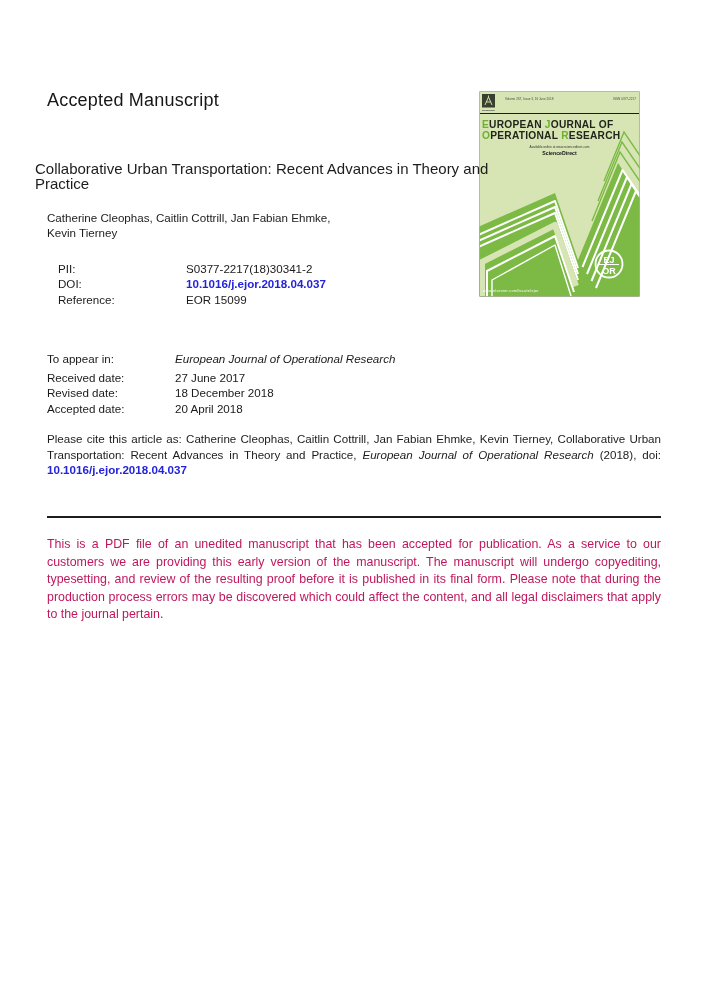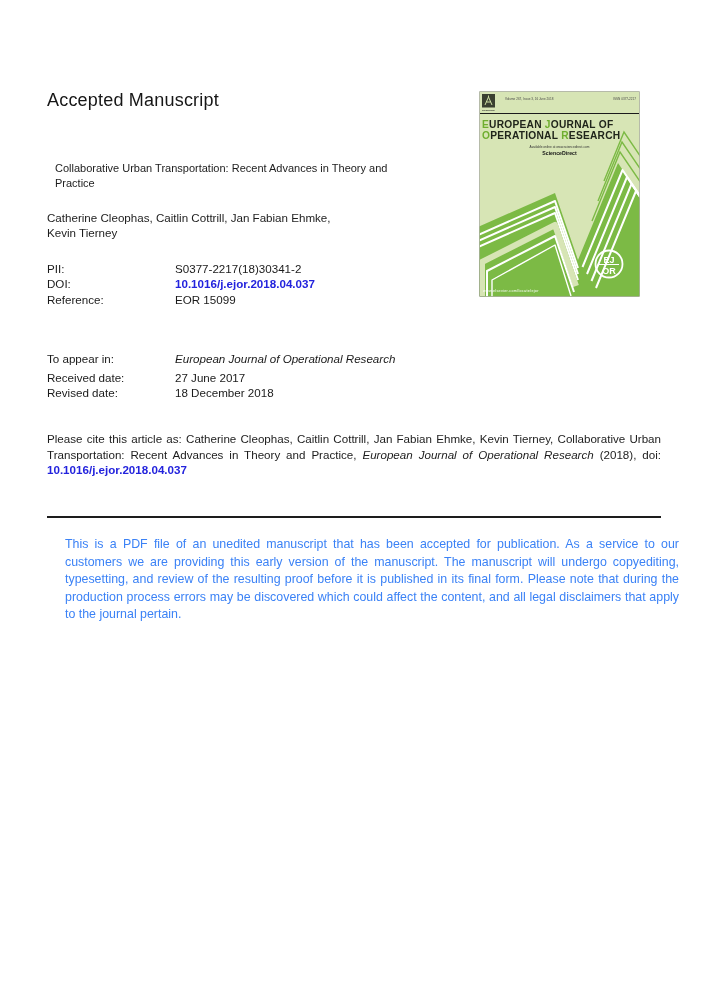--- a/index.html
+++ b/index.html
@@ -1,31 +1,31 @@
 <!DOCTYPE html>
 <html><head>
 <meta charset="utf-8">
 <style>
   html,body{margin:0;padding:0;background:#ffffff;}
   .page{
     position:relative;width:707px;height:1000px;background:#ffffff;
     font-family:"Liberation Sans","DejaVu Sans",sans-serif;color:#1a1a1a;overflow:hidden;
   }
   .am-title{position:absolute;left:47px;top:90px;font-size:18px;letter-spacing:.2px;color:#161616;}
-  .article-title{position:absolute;left:55px;top:161px;font-size:11px;line-height:15px;color:#1c1c1c;}
+  .article-title{position:absolute;left:35px;top:161px;font-size:15px;line-height:15px;color:#1c1c1c;}
   .authors{position:absolute;left:47px;top:210px;font-size:11.6px;line-height:15.3px;color:#1c1c1c;}
   .kv-block{position:absolute;left:47px;font-size:11.6px;line-height:15.3px;}
   .kv-row{display:flex;}
   .kv-label{width:128px;flex:0 0 128px;}
   .kv-value{flex:1;}
   .italic{font-style:italic;}
   a.doi-link{color:#2323dd;text-decoration:none;cursor:pointer;font-weight:bold;}
   .cite{position:absolute;left:47px;top:431px;width:614px;font-size:11.6px;line-height:15.6px;text-align:justify;color:#1c1c1c;}
   .rule{position:absolute;left:47px;top:516px;width:614px;height:2px;background:#1d1d1d;}
-  .disclaimer{position:absolute;left:65px;top:536px;width:614px;font-size:12.4px;line-height:17.6px;text-align:justify;color:#3b82f6;}
+  .disclaimer{position:absolute;left:47px;top:536px;width:614px;font-size:12.4px;line-height:17.6px;text-align:justify;color:#be185d;}
   .cover{position:absolute;left:478px;top:90px;width:163px;height:208px;}
   .cover svg{display:block;}
 </style>
 </head>
 <body>
 
 <div class="page">
 
   <div class="am-title">Accepted Manuscript</div>
 
@@ -114,21 +114,21 @@
   <div class="article-title">
     <div>Collaborative Urban Transportation: Recent Advances in Theory and</div>
     <div>Practice</div>
   </div>
 
   <div class="authors">
     <div>Catherine Cleophas, Caitlin Cottrill, Jan Fabian Ehmke,</div>
     <div>Kevin Tierney</div>
   </div>
 
-  <div class="kv-block" style="top:261px;">
+  <div class="kv-block" style="top:261px;margin-left:11px;">
     <div class="kv-row">
       <span class="kv-label">PII:</span>
       <span class="kv-value">S0377-2217(18)30341-2</span>
     </div>
     <div class="kv-row">
       <span class="kv-label">DOI:</span>
       <span class="kv-value"><a class="doi-link">10.1016/j.ejor.2018.04.037</a></span>
     </div>
     <div class="kv-row">
       <span class="kv-label">Reference:</span>
@@ -145,20 +145,24 @@
 
   <div class="kv-block" style="top:370px;">
     <div class="kv-row">
       <span class="kv-label">Received date:</span>
       <span class="kv-value">27 June 2017</span>
     </div>
     <div class="kv-row">
       <span class="kv-label">Revised date:</span>
       <span class="kv-value">18 December 2018</span>
     </div>
+    <div class="kv-row">
+      <span class="kv-label">Accepted date:</span>
+      <span class="kv-value">20 April 2018</span>
+    </div>
   </div>
 
   <div class="cite"><span>Please cite this article as: Catherine Cleophas, Caitlin Cottrill, Jan Fabian Ehmke, Kevin Tierney, Collaborative Urban Transportation: Recent Advances in Theory and Practice, </span><span class="italic">European Journal of Operational Research</span><span> (2018), doi: </span><a class="doi-link">10.1016/j.ejor.2018.04.037</a></div>
 
   <div class="rule"></div>
 
   <div class="disclaimer">This is a PDF file of an unedited manuscript that has been accepted for publication. As a service to our customers we are providing this early version of the manuscript. The manuscript will undergo copyediting, typesetting, and review of the resulting proof before it is published in its final form. Please note that during the production process errors may be discovered which could affect the content, and all legal disclaimers that apply to the journal pertain.</div>
 
 </div>
 

